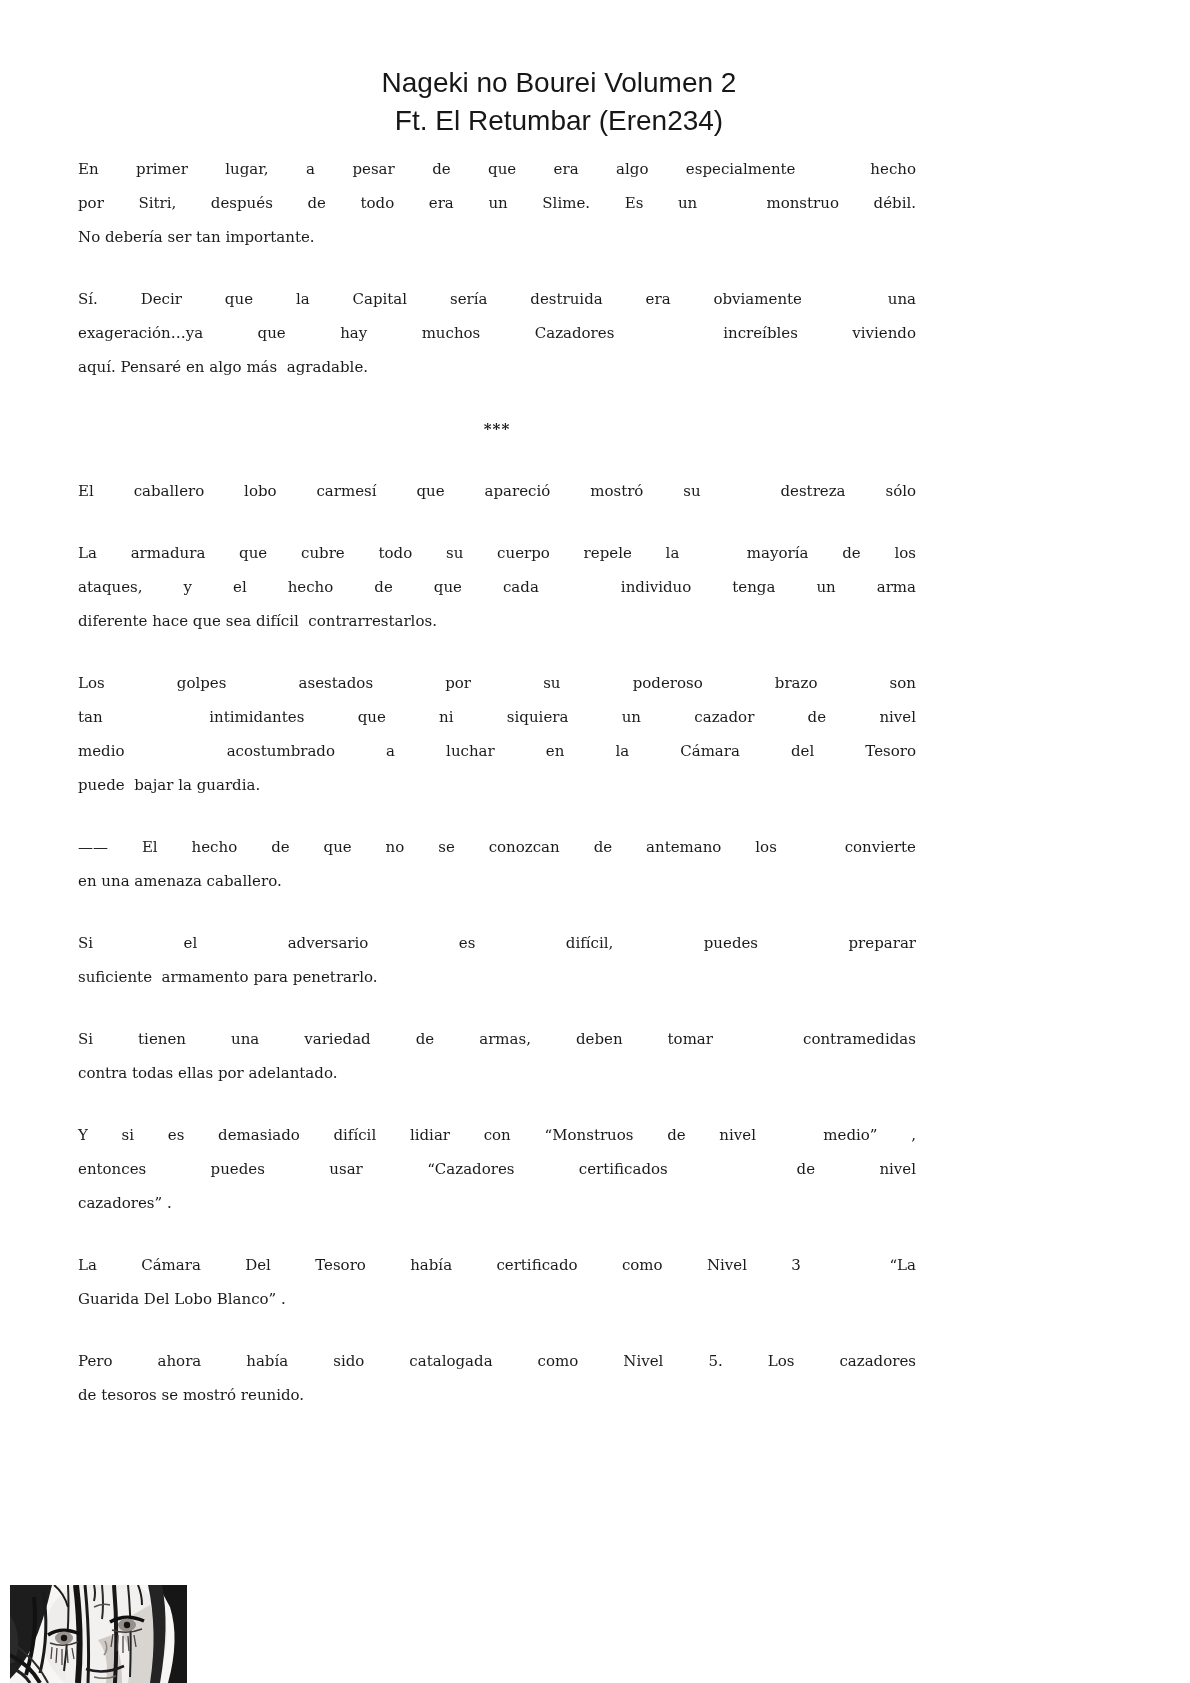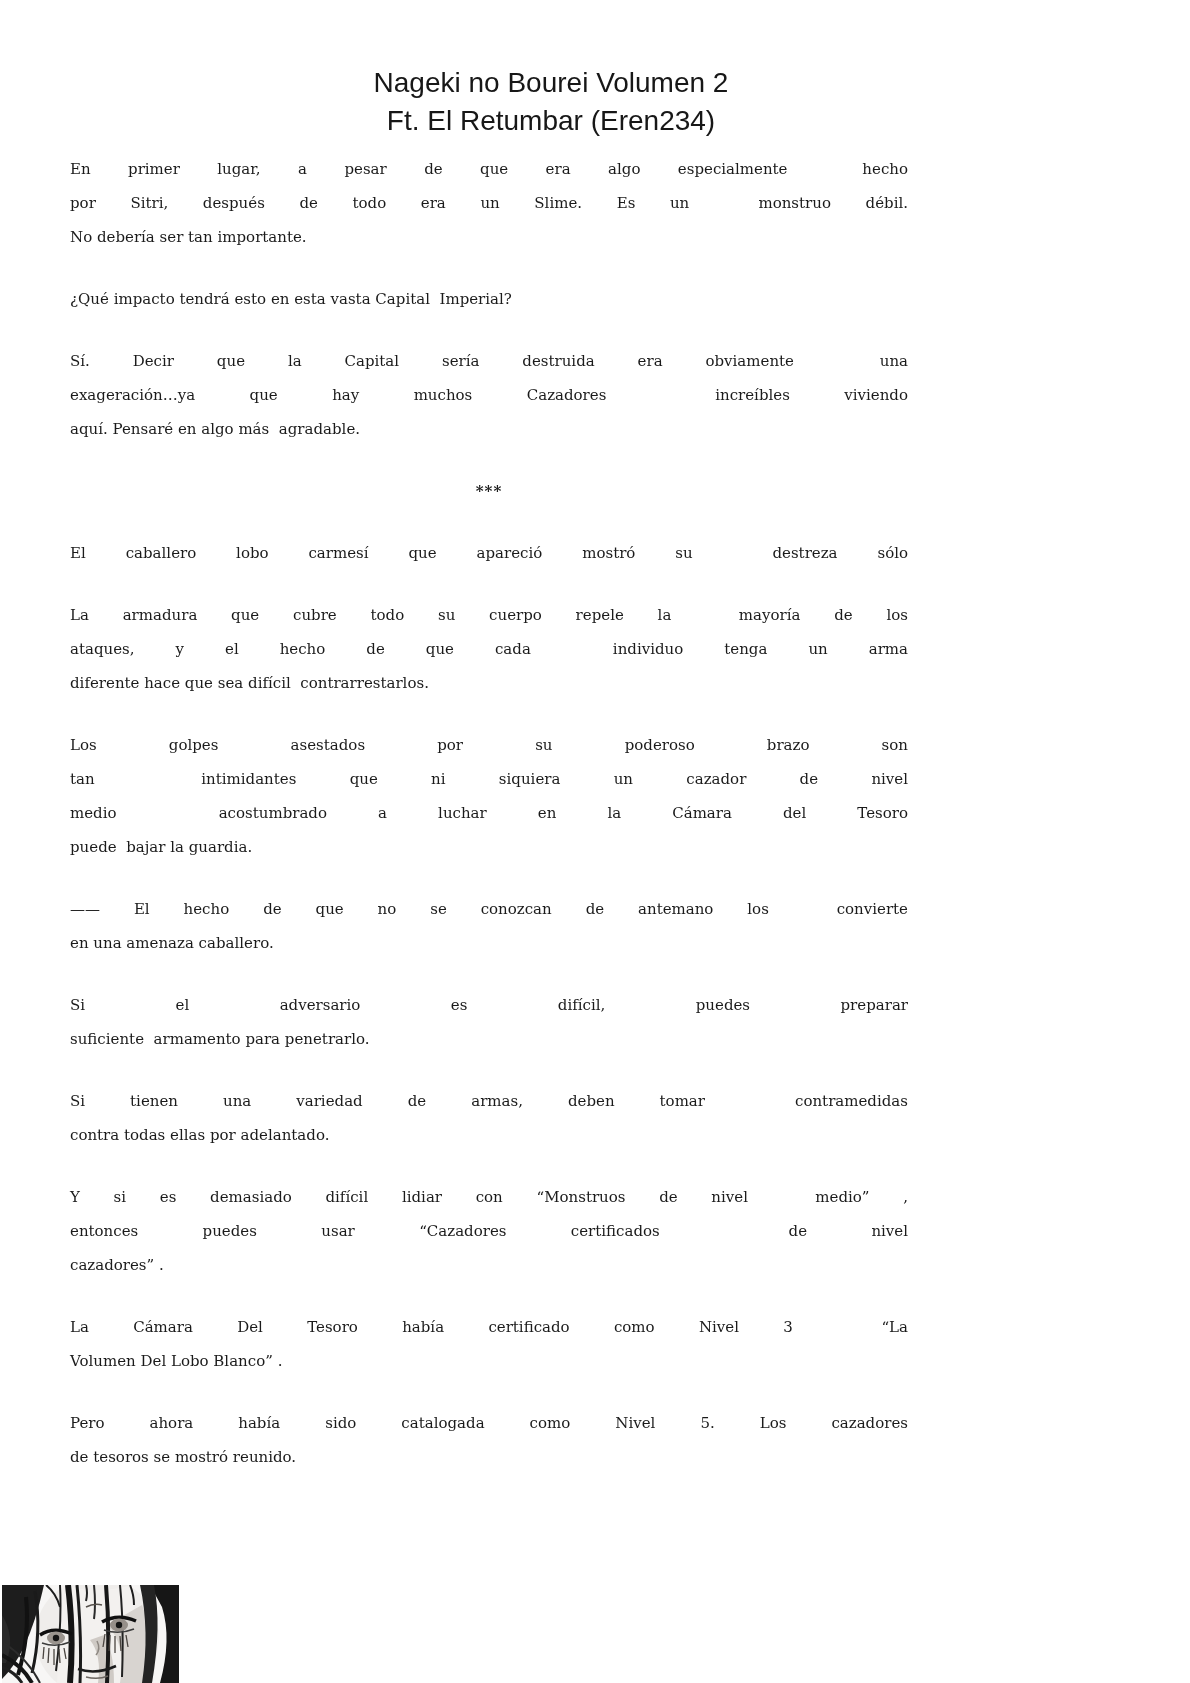--- a/index.html
+++ b/index.html
@@ -10,21 +10,21 @@
   body {
     width: 1190px;
     height: 1683px;
     position: relative;
     overflow: hidden;
     font-family: "DejaVu Serif", serif;
     color: #1b1b1b;
   }
   .page {
     position: absolute;
-    top: 0; left: 0;
+    top: 0; left: 8px;
     width: 1102px;
     height: 1683px;
   }
   .title-block {
     padding-top: 64px;
     text-align: center;
     font-family: "Liberation Sans", sans-serif;
     font-size: 28px;
     line-height: 38px;
     color: #171717;
@@ -75,23 +75,20 @@
   </div>
 
   <div class="body-column">
     <div>
         <div class="para">
           <div class="line"><span>En primer lugar, a pesar de que era algo especialmente&nbsp; hecho</span></div>
           <div class="line"><span>por Sitri, después de todo era un Slime. Es un&nbsp; monstruo débil.</span></div>
           <div class="line last"><span>No debería ser tan importante.</span></div>
         </div>
         <div class="para">
-          <div class="line last"><span>¿Qué impacto tendrá esto en esta vasta Capital&nbsp; Imperial?</span></div>
-        </div>
-        <div class="para">
           <div class="line"><span>Sí. Decir que la Capital sería destruida era obviamente&nbsp; una</span></div>
           <div class="line"><span>exageración…ya que hay muchos Cazadores&nbsp; increíbles viviendo</span></div>
           <div class="line last"><span>aquí. Pensaré en algo más&nbsp; agradable.</span></div>
         </div>
       </div>
     <div class="separator">***</div>
     <div>
         <div class="para">
           <div class="line"><span>El caballero lobo carmesí que apareció mostró su&nbsp; destreza sólo</span></div>
         </div>
@@ -118,21 +115,21 @@
           <div class="line"><span>Si tienen una variedad de armas, deben tomar&nbsp; contramedidas</span></div>
           <div class="line last"><span>contra todas ellas por adelantado.</span></div>
         </div>
         <div class="para">
           <div class="line"><span>Y si es demasiado difícil lidiar con </span><span class="it">“Monstruos de nivel&nbsp; medio”</span><span> ,</span></div>
           <div class="line"><span>entonces puedes usar </span><span class="it">“Cazadores certificados&nbsp; de nivel</span></div>
           <div class="line last"><span class="it">cazadores”</span><span> .</span></div>
         </div>
         <div class="para">
           <div class="line"><span>La Cámara Del Tesoro había certificado como Nivel 3&nbsp; </span><span class="it">“La</span></div>
-          <div class="line last"><span class="it">Volumen Del Lobo Blanco”</span><span> .</span></div>
+          <div class="line last"><span class="it">Guarida Del Lobo Blanco”</span><span> .</span></div>
         </div>
         <div class="para">
           <div class="line"><span>Pero ahora había sido catalogada como Nivel 5. Los cazadores</span></div>
           <div class="line last"><span>de tesoros se mostró reunido.</span></div>
         </div>
       </div>
   </div>
 
   <div class="footer-art">
     <svg width="177" height="98" viewBox="0 0 177 98" xmlns="http://www.w3.org/2000/svg">

